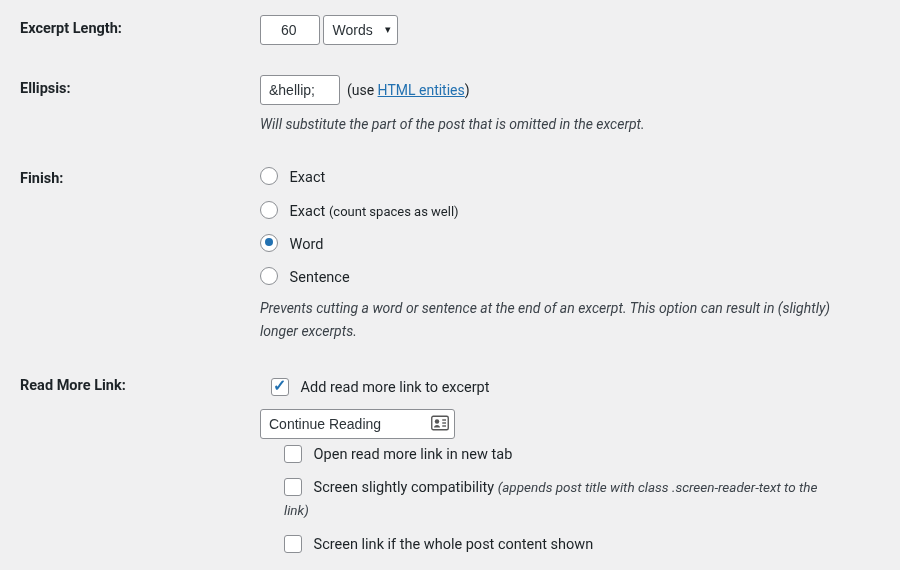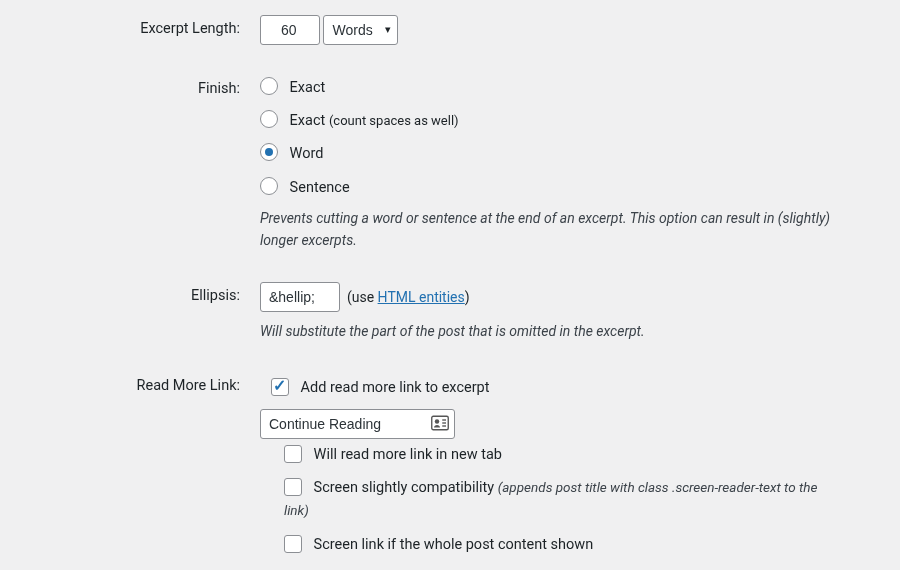--- a/index.html
+++ b/index.html
@@ -12,22 +12,22 @@
     font-family: -apple-system, BlinkMacSystemFont, "Segoe UI", Roboto, Arial, sans-serif;
     font-size: 14px;
     color: #1d2327;
     overflow: hidden;
   }
   .form-table {
     width: 100%;
     border-collapse: collapse;
   }
   .form-table th {
-    text-align: right;
-    font-weight: 400;
+    text-align: left;
+    font-weight: 700;
     vertical-align: top;
     padding: 20px 10px 20px 20px;
     width: 250px;
     font-size: 14.5px;
     margin-top: 20px;
   }
   .form-table td {
     vertical-align: top;
     padding: 15px 20px 15px 10px;
     line-height: 1.6;
@@ -177,20 +177,29 @@
       <input type="text" class="small-text" value="60" style="">
       <span class="select-wrap">
         <select>
           <option>Words</option>
         </select>
       </span>
     </td>
   </tr>
 
   <tr>
+    <th><span>Ellipsis:</span></th>
+    <td>
+      <input type="text" class="regular-text" value="&amp;hellip;" style="">
+      &nbsp;<span><span>(use </span><a href="#">HTML entities</a><span>)</span></span>
+      <span class="description">Will substitute the part of the post that is omitted in the excerpt.</span>
+    </td>
+  </tr>
+
+  <tr>
     <th><span>Finish:</span></th>
     <td>
       <div class="radio-group">
         <label>
           <input type="radio" name="finish" style="">
           <span>Exact</span>
         </label>
         <label>
           <input type="radio" name="finish" style="">
           <span>Exact</span>
@@ -199,29 +208,20 @@
         <label>
           <input type="radio" name="finish" checked="" style="">
           <span>Word</span>
         </label>
         <label>
           <input type="radio" name="finish" style="">
           <span>Sentence</span>
         </label>
       </div>
       <span class="description">Prevents cutting a word or sentence at the end of an excerpt. This option can result in (slightly) longer excerpts.</span>
-    </td>
-  </tr>
-
-  <tr>
-    <th><span>Ellipsis:</span></th>
-    <td>
-      <input type="text" class="regular-text" value="&amp;hellip;" style="">
-      &nbsp;<span><span>(use </span><a href="#">HTML entities</a><span>)</span></span>
-      <span class="description">Will substitute the part of the post that is omitted in the excerpt.</span>
     </td>
   </tr>
 
   <tr>
     <th><span>Read More Link:</span></th>
     <td>
       <div class="check-group">
         <label class="top">
           <input type="checkbox" checked="" style="">
           <span>Add read more link to excerpt</span>
@@ -234,21 +234,21 @@
               <circle cx="8" cy="8" r="3" fill="currentColor" stroke="none"></circle>
               <path d="M4 16c0-2 2-3.5 4-3.5s4 1.5 4 3.5" fill="currentColor" stroke="none"></path>
               <line x1="15" y1="6" x2="20" y2="6"></line>
               <line x1="15" y1="10" x2="20" y2="10"></line>
               <line x1="15" y1="14" x2="20" y2="14"></line>
             </svg>
           </span>
         </div>
         <label>
           <input type="checkbox" style="">
-          <span>Will read more link in new tab</span>
+          <span>Open read more link in new tab</span>
         </label>
         <label style="max-width:560px;">
           <input type="checkbox" style="">
           <span>Screen slightly compatibility </span><span class="hint-note">(appends post title with class .screen-reader-text to the link)</span>
         </label>
         <label>
           <input type="checkbox" style="">
           <span>Screen link if the whole post content shown</span>
         </label>
       </div>

